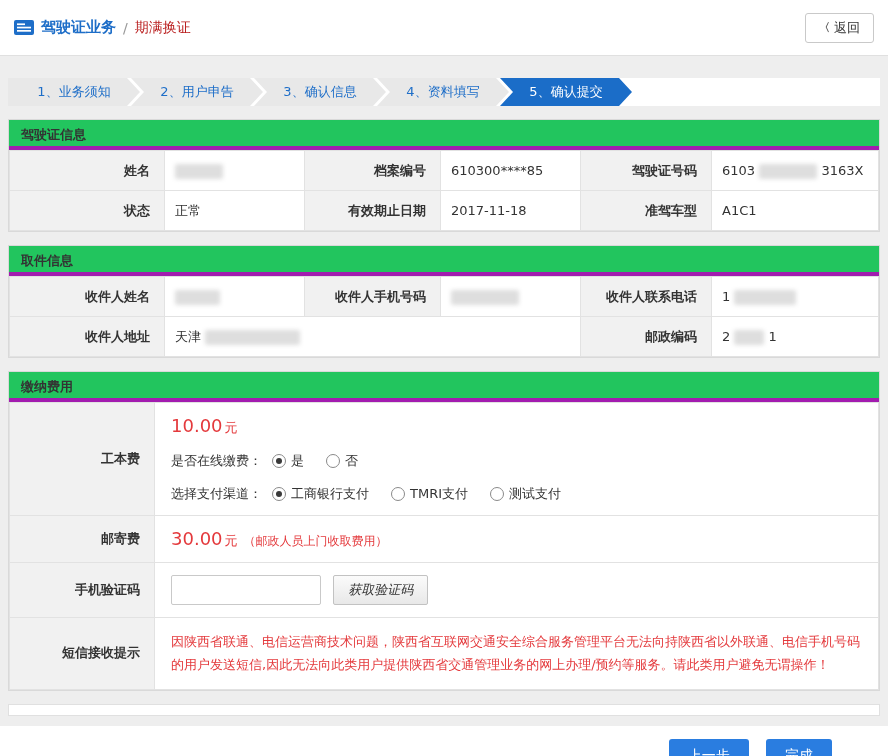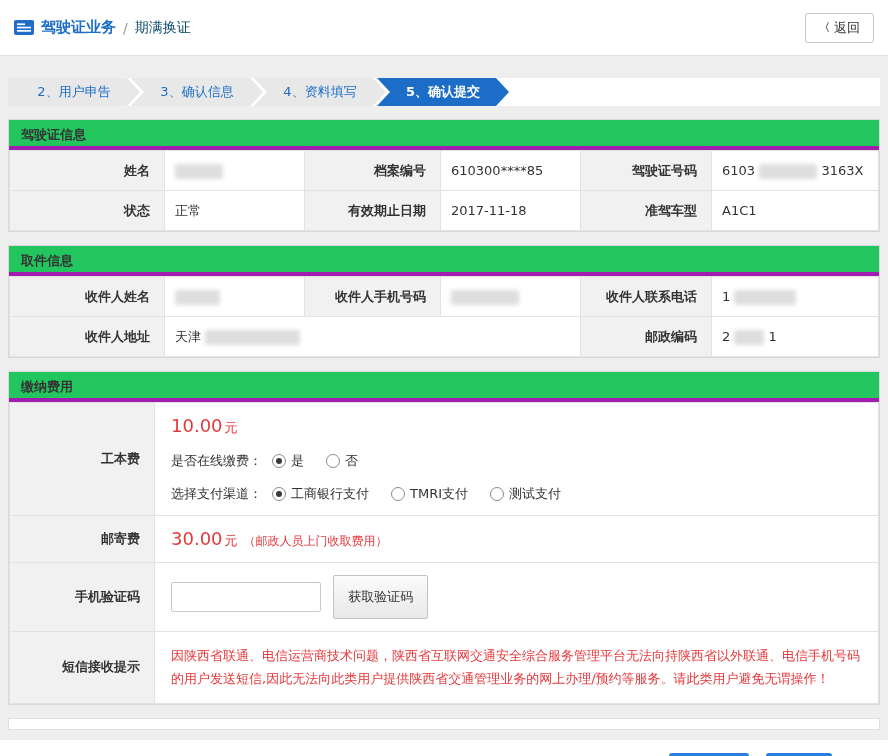--- a/index.html
+++ b/index.html
@@ -20,21 +20,21 @@
     display: flex;
     align-items: center;
     justify-content: space-between;
     padding: 0 14px;
     border-bottom: 1px solid #e0e0e0;
   }
   .title-wrap { display: flex; align-items: center; gap: 7px; }
   .title-icon { display: inline-flex; align-items: center; }
   .title-main { color: #1e6ec8; font-weight: bold; font-size: 15px; }
   .title-sep { color: #999; font-size: 14px; }
-  .title-sub { color: #0c4a6e; font-size: 14px; }
+  .title-sub { color: #b91c1c; font-size: 14px; }
   .back-btn {
     display: inline-flex; align-items: center; gap: 4px;
     background: #fff; border: 1px solid #c9c9c9; border-radius: 3px;
     padding: 5px 13px; font-size: 13px; color: #333; cursor: pointer;
     font-family: inherit;
   }
   .back-arrow { font-size: 11px; color: #555; font-weight: bold; }
 
   
   .steps {
@@ -53,21 +53,21 @@
     background: #e8e8e8;
     color: #1e6ec8;
     font-size: 13px;
     cursor: pointer;
     clip-path: polygon(0 0, calc(100% - 13px) 0, 100% 50%, calc(100% - 13px) 100%, 0 100%, 13px 50%);
   }
   .step:first-child {
     clip-path: polygon(0 0, calc(100% - 13px) 0, 100% 50%, calc(100% - 13px) 100%, 0 100%);
   }
   .step + .step { margin-left: -9px; }
-  .step.active { background: #1b6dc8; color: #fff; font-weight: bold; }
+  .step.active { background: #1b6dc8; color: #fff; font-weight: normal; }
 
   
   .panel {
     margin: 13px 8px 0;
     background: #fff;
     border: 1px solid #d9d9d9;
   }
   .panel-title {
     height: 30px; line-height: 30px;
     padding: 0 12px;
@@ -138,25 +138,26 @@
     width: 6px; height: 6px; border-radius: 50%; background: #3a3a3a;
   }
 
   .code-input {
     width: 150px; height: 30px;
     border: 1px solid #c9c9c9; border-radius: 2px;
     padding: 0 8px; font-size: 13px; font-family: inherit;
     vertical-align: middle;
   }
   .code-btn {
-    height: 44px; padding: 0 14px; margin-left: 8px;
+    height: 30px; padding: 0 14px; margin-left: 8px;
     border: 1px solid #c2c2c2; border-radius: 2px;
     background: linear-gradient(#fbfbfb, #e8e8e8);
     font-size: 13px; color: #333; cursor: pointer; font-family: inherit;
     vertical-align: middle;
+    font-style: italic;
   }
   .warn { color: #e4393c; line-height: 1.8; font-size: 13px; }
 
   
   .strip {
     margin: 13px 8px 0;
     height: 12px;
     background: #fff;
     border: 1px solid #e0e0e0;
   }
@@ -191,20 +192,21 @@
     <span class="title-sep">/</span>
     <span class="title-sub">期满换证</span>
   </div>
   <button class="back-btn">
     <span class="back-arrow">〈</span>
     <span>返回</span>
   </button>
 </div>
 
 <div class="steps">
+  <div class="step"><span>1、业务须知</span></div>
   <div class="step"><span>2、用户申告</span></div>
   <div class="step"><span>3、确认信息</span></div>
   <div class="step"><span>4、资料填写</span></div>
   <div class="step active"><span>5、确认提交</span></div>
 </div>
 
 <div class="panel">
   <div class="panel-title">驾驶证信息</div>
   <table class="grid">
     <tbody>

